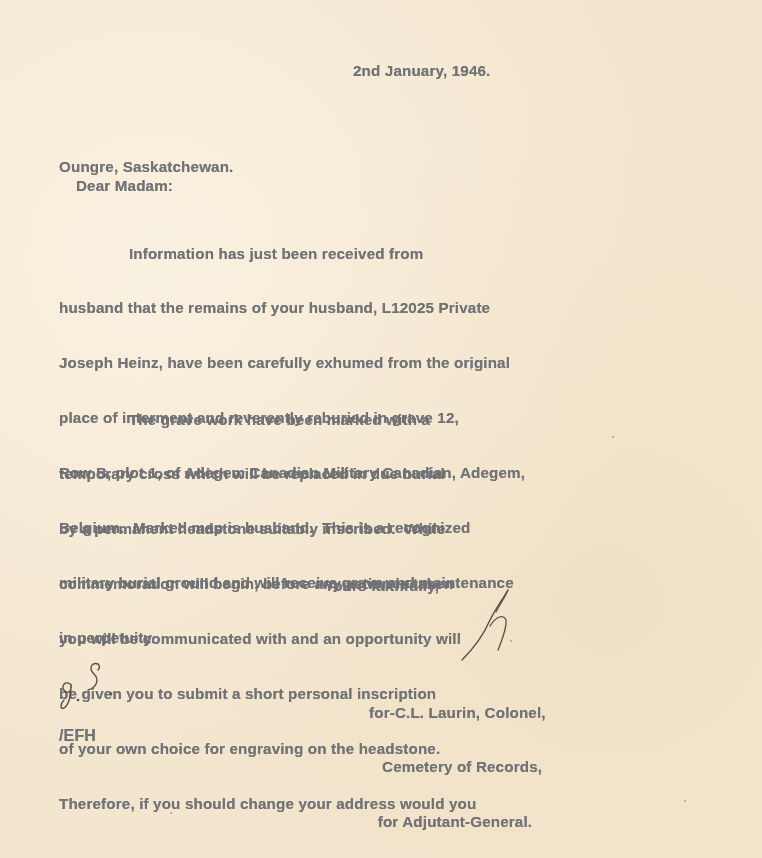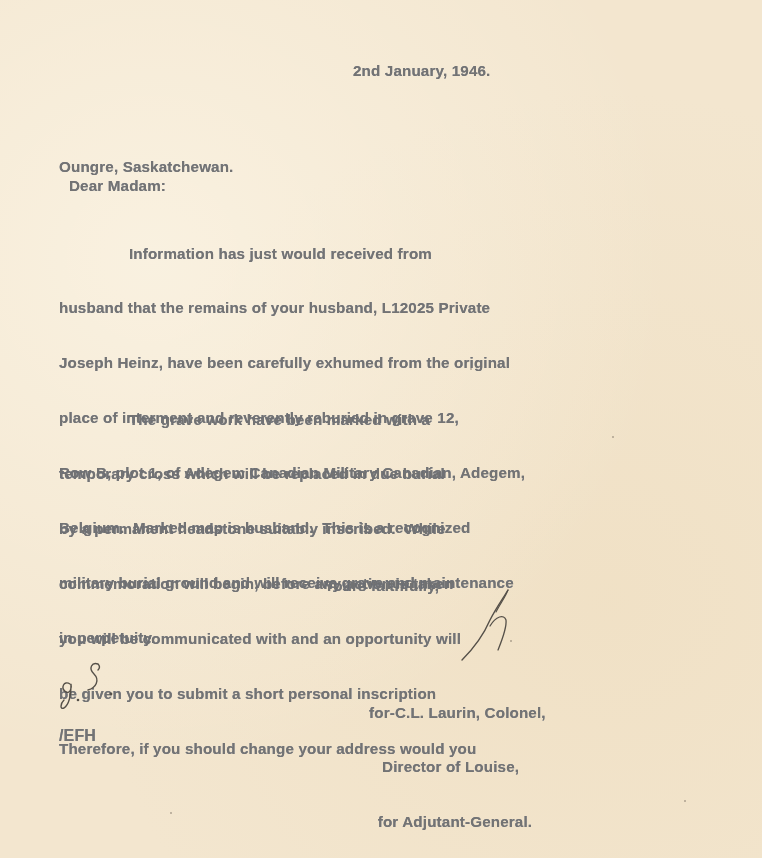--- a/index.html
+++ b/index.html
@@ -28,21 +28,21 @@
     font-size: 15.2px;
     line-height: 18.3px;
     font-weight: bold;
     color: #737373;
     white-space: pre;
     letter-spacing: 0.15px;
     text-shadow: 0 0 0.6px rgba(63,84,128,0.6);
   }
   .date { left: 353px; top: 62px; }
   .addr { left: 59px; top: 121px; }
-  .salutation { left: 69px; top: 177px; }
+  .salutation { left: 76px; top: 177px; }
   .para1 { left: 59px; top: 208px; }
   .para2 { left: 59px; top: 374px; }
   .closing { left: 324px; top: 577px; }
   .sigblock { left: 369px; top: 667px; }
   .initials { left: 59px; top: 727px; font-size: 16px; }
   .line { display: block; }
   .handwriting {
     position: absolute;
     pointer-events: none;
   }
@@ -62,52 +62,53 @@
 
   <div class="typed date">2nd January, 1946.</div>
 
   <div class="typed addr">
     <span class="line">Oungre, Saskatchewan.</span>
   </div>
 
   <div class="typed salutation">Dear Madam:</div>
 
   <div class="typed para1">
-    <span class="line">                Information has just would received from</span>
+    <span class="line">                Information has just been received from</span>
     <span class="line">husband that the remains of your husband, L12025 Private</span>
     <span class="line">Joseph Heinz, have been carefully exhumed from the original</span>
     <span class="line">place of interment and reverently reburied in grave 12,</span>
     <span class="line">Row B, plot 1, of Adegem Canadian Military Canadian, Adegem,</span>
     <span class="line">Belgium.  Marked map is husband.  This is a recognized</span>
     <span class="line">military burial ground and will receive grave and maintenance</span>
     <span class="line">in perpetuity.</span>
   </div>
 
   <div class="typed para2">
     <span class="line">                The grave work have been marked with a</span>
     <span class="line">temporary cross which will be replaced in due burial</span>
     <span class="line">by a permanent headstone suitably inscribed.  While</span>
     <span class="line">commemoration will begin, before any action is taken</span>
     <span class="line">you will be communicated with and an opportunity will</span>
     <span class="line">be given you to submit a short personal inscription</span>
+    <span class="line">of your own choice for engraving on the headstone.</span>
     <span class="line">Therefore, if you should change your address would you</span>
     
   </div>
 
   <div class="typed closing">Yours faithfully,</div>
 
   <svg class="handwriting sig" viewBox="0 0 70 78">
     <path d="M58 4 C52 14, 46 22, 40 34 C34 48, 24 62, 12 74" fill="none" stroke="#555049" stroke-width="1.4" stroke-linecap="round"></path>
     <path d="M58 4 C56 10, 50 18, 46 26" fill="none" stroke="#555049" stroke-width="1.1" stroke-linecap="round"></path>
     <path d="M40 40 C46 30, 54 28, 56 34 C57 42, 52 54, 48 64" fill="none" stroke="#555049" stroke-width="1.3" stroke-linecap="round"></path>
   </svg>
 
   <div class="typed sigblock">
     <span class="line">for-C.L. Laurin, Colonel,</span>
-    <span class="line">   Director of Louise,</span>
+    <span class="line">   Cemetery of Records,</span>
     <span class="line">  for Adjutant-General.</span>
   </div>
 
   <svg class="handwriting hw-initials" viewBox="0 0 80 52">
     <title>g.S.</title>
     <path d="M14 24 C8 20, 4 28, 10 32 C14 34, 16 28, 15 24 C15 34, 14 44, 8 48 C4 50, 4 44, 8 40" fill="none" stroke="#555049" stroke-width="1.4" stroke-linecap="round"></path>
     <circle cx="22" cy="40" r="1.3" fill="#555049"></circle>
     <path d="M42 4 C36 2, 32 8, 38 14 C44 20, 40 28, 32 30 M42 4 C44 6, 44 8, 42 10" fill="none" stroke="#555049" stroke-width="1.4" stroke-linecap="round"></path>
     <circle cx="55" cy="34" r="1.4" fill="#555049"></circle>
   </svg>

